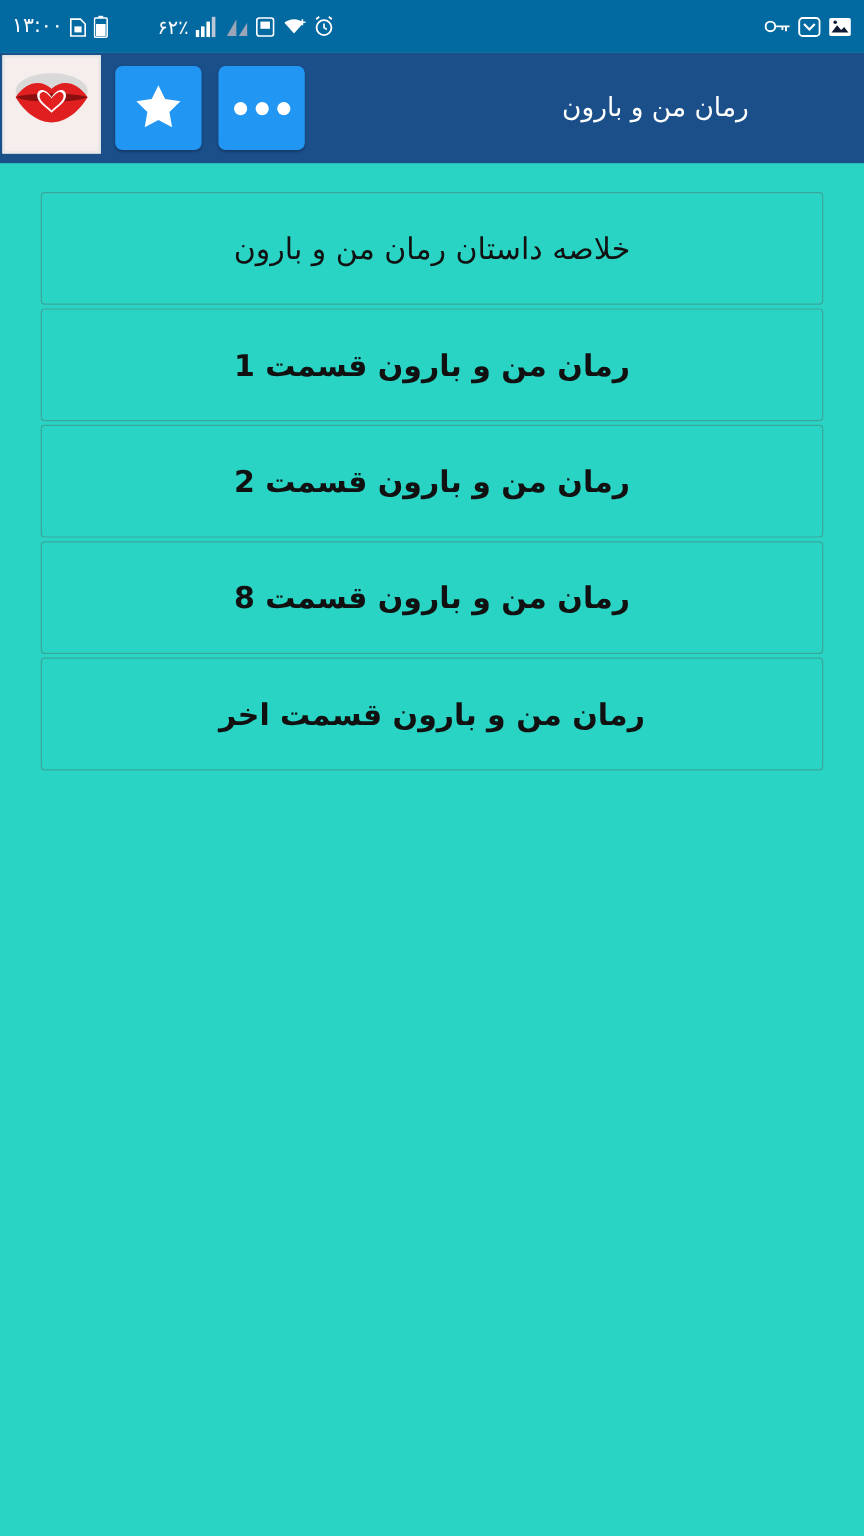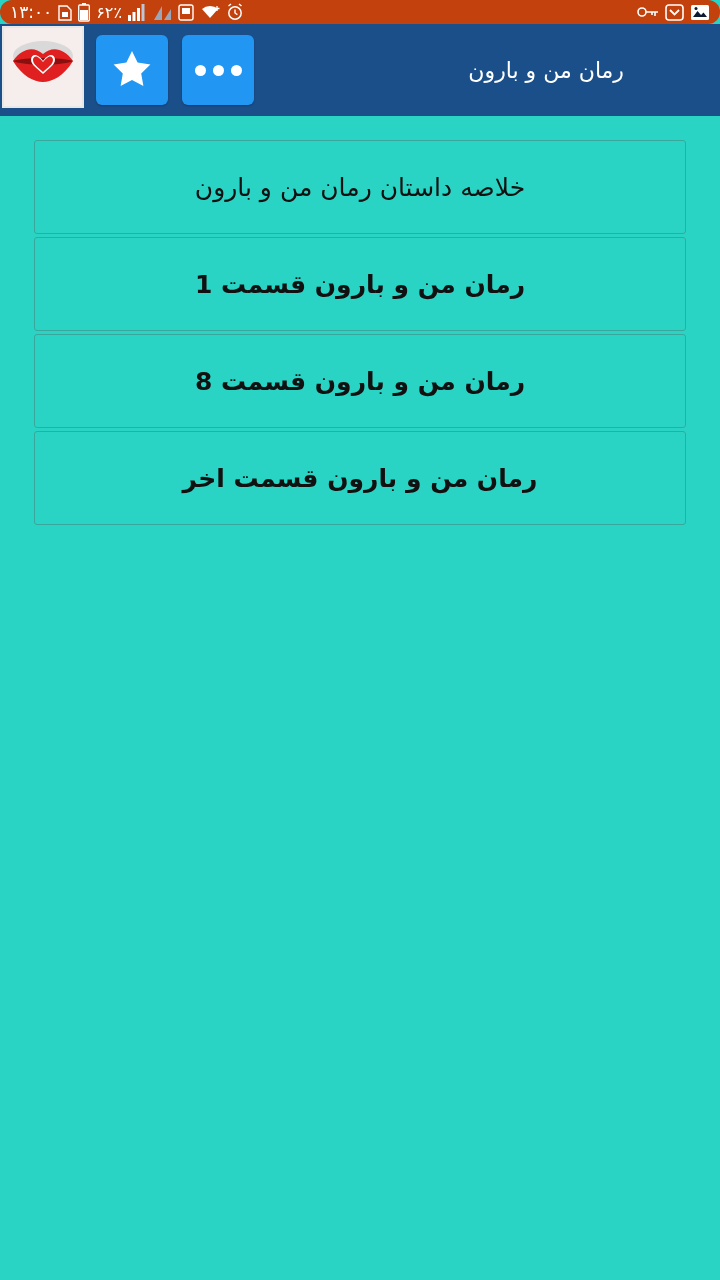--- a/index.html
+++ b/index.html
@@ -7,45 +7,45 @@
     padding: 0;
     width: 720px;
     height: 1280px;
     overflow: hidden;
     background: #2ad4c4;
     font-family: "DejaVu Sans", "Liberation Sans", sans-serif;
   }
 
   
   .status-bar {
-    height: 24px;
-    background: #c2410c;
+    height: 44px;
+    background: #0369a1;
     color: #ffffff;
     display: flex;
     align-items: center;
     justify-content: space-between;
     padding: 0 10px;
     box-sizing: border-box;
     font-size: 16px;
     direction: ltr;
-    border-radius: 12px;
   }
   .status-left, .status-right {
     display: flex;
     align-items: center;
     gap: 6px;
   }
   .status-clock {
     font-size: 17px;
     letter-spacing: 0.5px;
     color: #ffffff;
   }
   .status-batt-pct {
     font-size: 16px;
     color: #ffffff;
+    margin-left: 35px;
   }
   .icon-box {
     display: inline-flex;
     align-items: center;
     justify-content: center;
     color: #ffffff;
   }
 
   
   .app-bar {
@@ -260,18 +260,21 @@
 </div>
 
 <div class="content">
   <div class="list-item">
     <span>خلاصه داستان رمان من و بارون</span>
   </div>
   <div class="list-item">
     <span>رمان من و بارون قسمت 1</span>
   </div>
   <div class="list-item">
+    <span>رمان من و بارون قسمت 2</span>
+  </div>
+  <div class="list-item">
     <span>رمان من و بارون قسمت 8</span>
   </div>
   <div class="list-item">
     <span>رمان من و بارون قسمت اخر</span>
   </div>
 </div>
 
 </body></html>

